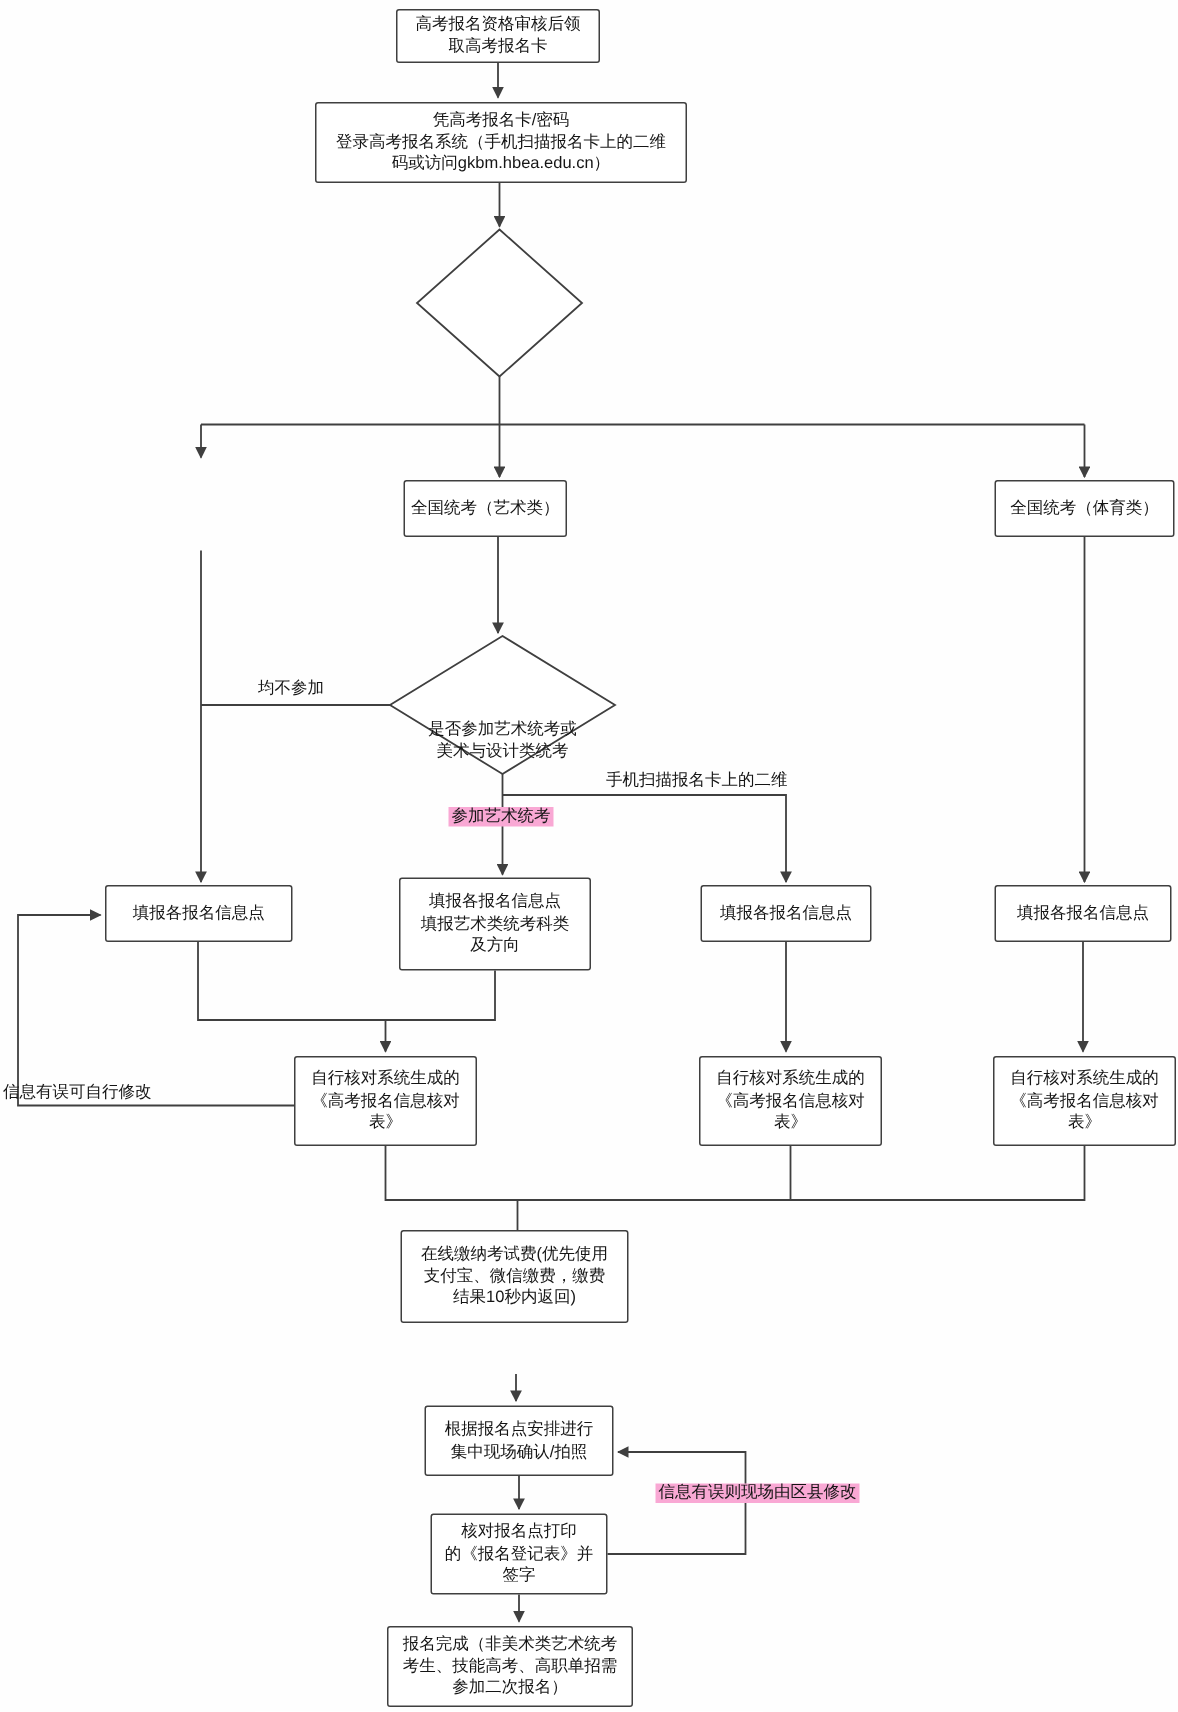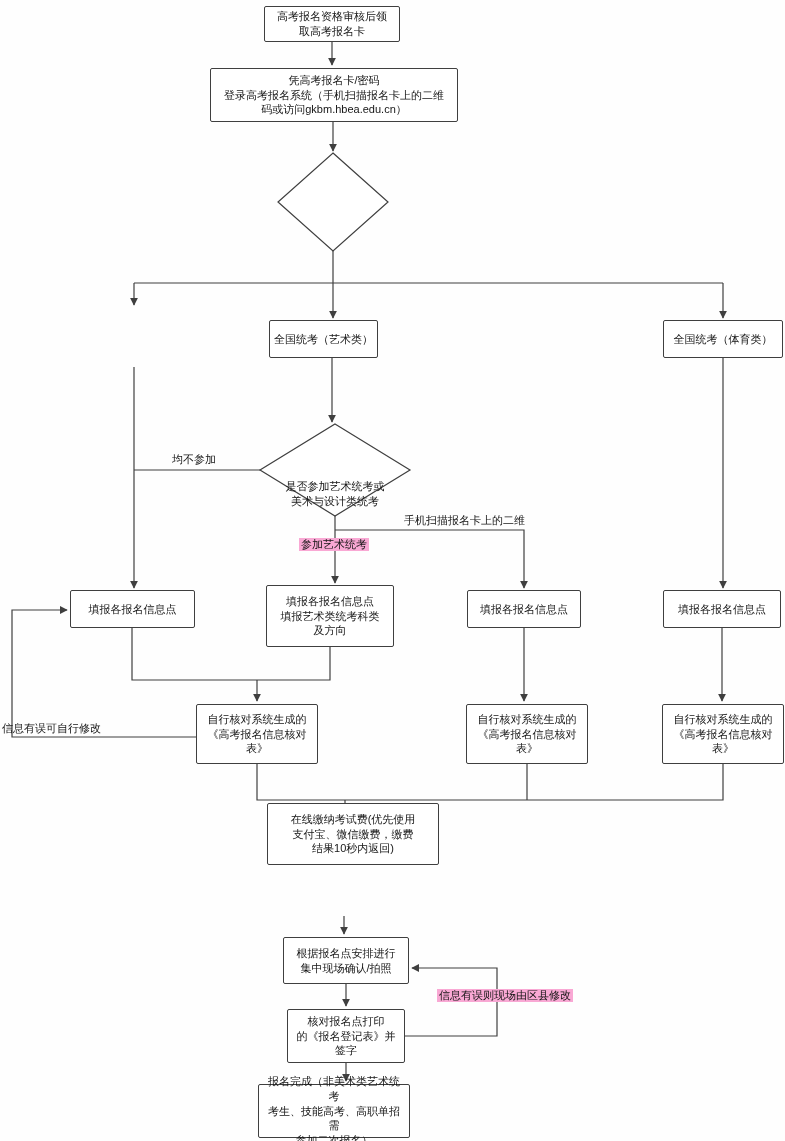--- a/index.html
+++ b/index.html
@@ -131,32 +131,32 @@
 表》</div>
 
   <div class="node rect" style="left:466px; top:704px; width:122px; height:60px">自行核对系统生成的
 《高考报名信息核对
 表》</div>
 
   <div class="node rect" style="left:662px; top:704px; width:122px; height:60px">自行核对系统生成的
 《高考报名信息核对
 表》</div>
 
-  <div class="node rect" style="left:267px; top:803px; width:172px; height:62px">在线缴纳考试费(优先使用
+  <div class="node rect" style="left:267px; top:820px; width:152px; height:62px">在线缴纳考试费(优先使用
 支付宝、微信缴费，缴费
 结果10秒内返回)</div>
 
   <div class="node rect" style="left:283px; top:937px; width:126px; height:47px">根据报名点安排进行
 集中现场确认/拍照</div>
 
   <div class="node rect" style="left:287px; top:1009px; width:118px; height:54px">核对报名点打印
 的《报名登记表》并
 签字</div>
 
-  <div class="node rect" style="left:258px; top:1084px; width:152px; height:54px">报名完成（非美术类艺术统考
+  <div class="node rect" style="left:258px; top:1084px; width:164px; height:54px">报名完成（非美术类艺术统考
 考生、技能高考、高职单招需
 参加二次报名）</div>
 
   <div class="edge-label" style="left:172px; top:453px">均不参加</div>
 
   <div class="edge-label masked" style="left:299px; top:538px">参加艺术统考</div>
 
   <div class="edge-label" style="left:404px; top:514px">手机扫描报名卡上的二维</div>
 
   <div class="edge-label" style="left:2px; top:722px">信息有误可自行修改</div>

